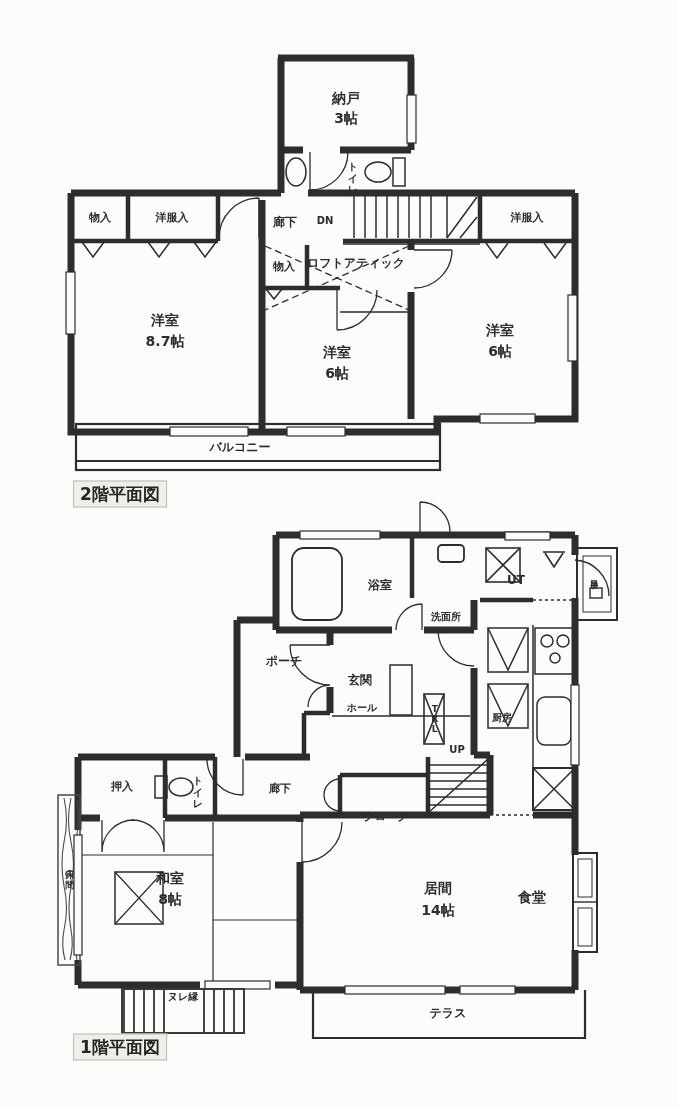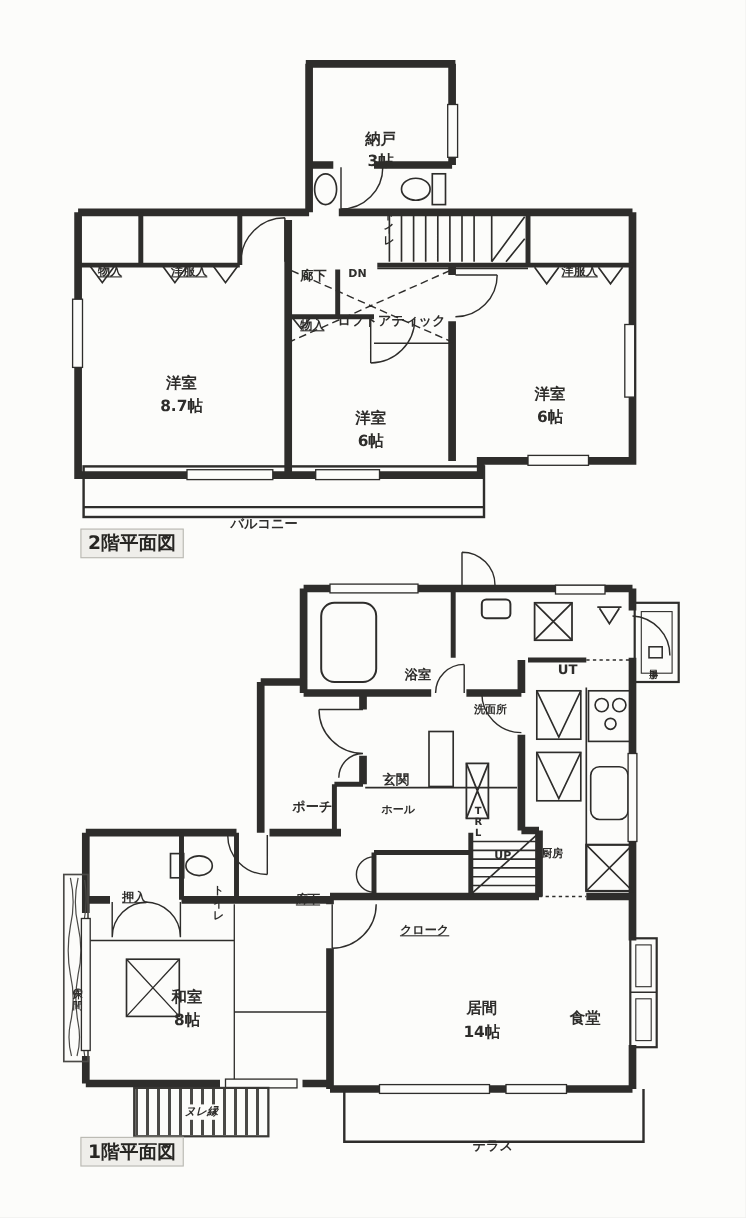--- a/index.html
+++ b/index.html
@@ -7,40 +7,39 @@
     position:relative;width:678px;height:1107px;margin:0 auto;
     background:#fcfcfa;overflow:hidden;
     font-family:"DejaVu Sans","Liberation Sans",sans-serif;
     color:#2e2d2b;
   }
   svg{position:absolute;left:0;top:0;}
   .lbl{
     position:absolute;transform:translate(-50%,-50%);
     white-space:nowrap;font-weight:600;color:#2e2d2b;line-height:1.05;
     text-align:center;
-    margin-top:29px;
   }
   .f14{font-size:14px;}
   .f13{font-size:10px;}
   .f12{font-size:12px;}
-  .f11{font-size:11px;text-decoration:underline;}
+  .f11{font-size:11px;}
   .f10{font-size:10px;}
   .f9{font-size:9px;}
   .f8{font-size:8px;}
   .vtext{writing-mode:vertical-rl;text-orientation:upright;letter-spacing:0px;}
   .title-box{
     position:absolute;transform:translate(-50%,-50%);
     font-size:17px;font-weight:bold;white-space:nowrap;
     background:#efeeea;border:1px solid #b9b8b2;padding:1px 6px;color:#262522;
   }
   .nureen{
     position:absolute;left:121px;top:988px;width:124px;height:46px;
     border:2px solid #3a3936;box-sizing:border-box;
     background:repeating-linear-gradient(90deg,#4a4946 0 2px,transparent 2px 10px);
-    display:flex;align-items:center;justify-content:center;font-style:italic;
+    display:flex;justify-content:center;
   }
   .nureen span{background:#fcfcfa;padding:0 2px;font-size:10px;font-weight:600;}
 </style>
 </head>
 <body>
 
 <div class="canvas">
 
   <svg width="678" height="1107" viewBox="0 0 678 1107">
 
@@ -230,23 +229,23 @@
   <div class="lbl f14" style="left:337px;top:373px">6帖</div>
   <div class="lbl f14" style="left:500px;top:330px">洋室</div>
   <div class="lbl f14" style="left:500px;top:351px">6帖</div>
   <div class="lbl f12" style="left:240px;top:447px">バルコニー</div>
   <div class="title-box" style="left:120px;top:494px">2階平面図</div>
 
   <div class="lbl f12" style="left:380px;top:585px">浴室</div>
   <div class="lbl f10" style="left:446px;top:617px">洗面所</div>
   <div class="lbl f12" style="left:516px;top:580px">UT</div>
   <div class="lbl f8 vtext" style="left:593px;top:574px">勝手口</div>
-  <div class="lbl f13" style="left:502px;top:748px">厨房</div>
+  <div class="lbl f13" style="left:502px;top:718px">厨房</div>
   <div class="lbl f12" style="left:360px;top:680px">玄関</div>
-  <div class="lbl f12" style="left:284px;top:705px">ポーチ</div>
+  <div class="lbl f12" style="left:284px;top:661px">ポーチ</div>
   <div class="lbl f13" style="left:362px;top:708px">ホール</div>
   <div class="lbl f9 vtext" style="left:434px;top:719px">TRL</div>
   <div class="lbl f13" style="left:457px;top:750px">UP</div>
   <div class="lbl f11" style="left:386px;top:817px">クローク</div>
   <div class="lbl f11" style="left:280px;top:789px">廊下</div>
   <div class="lbl f10 vtext" style="left:197px;top:786px">トイレ</div>
   <div class="lbl f11" style="left:122px;top:787px">押入</div>
   <div class="lbl f14" style="left:170px;top:878px">和室</div>
   <div class="lbl f14" style="left:170px;top:899px">8帖</div>
   <div class="lbl f14" style="left:438px;top:888px">居間</div>

